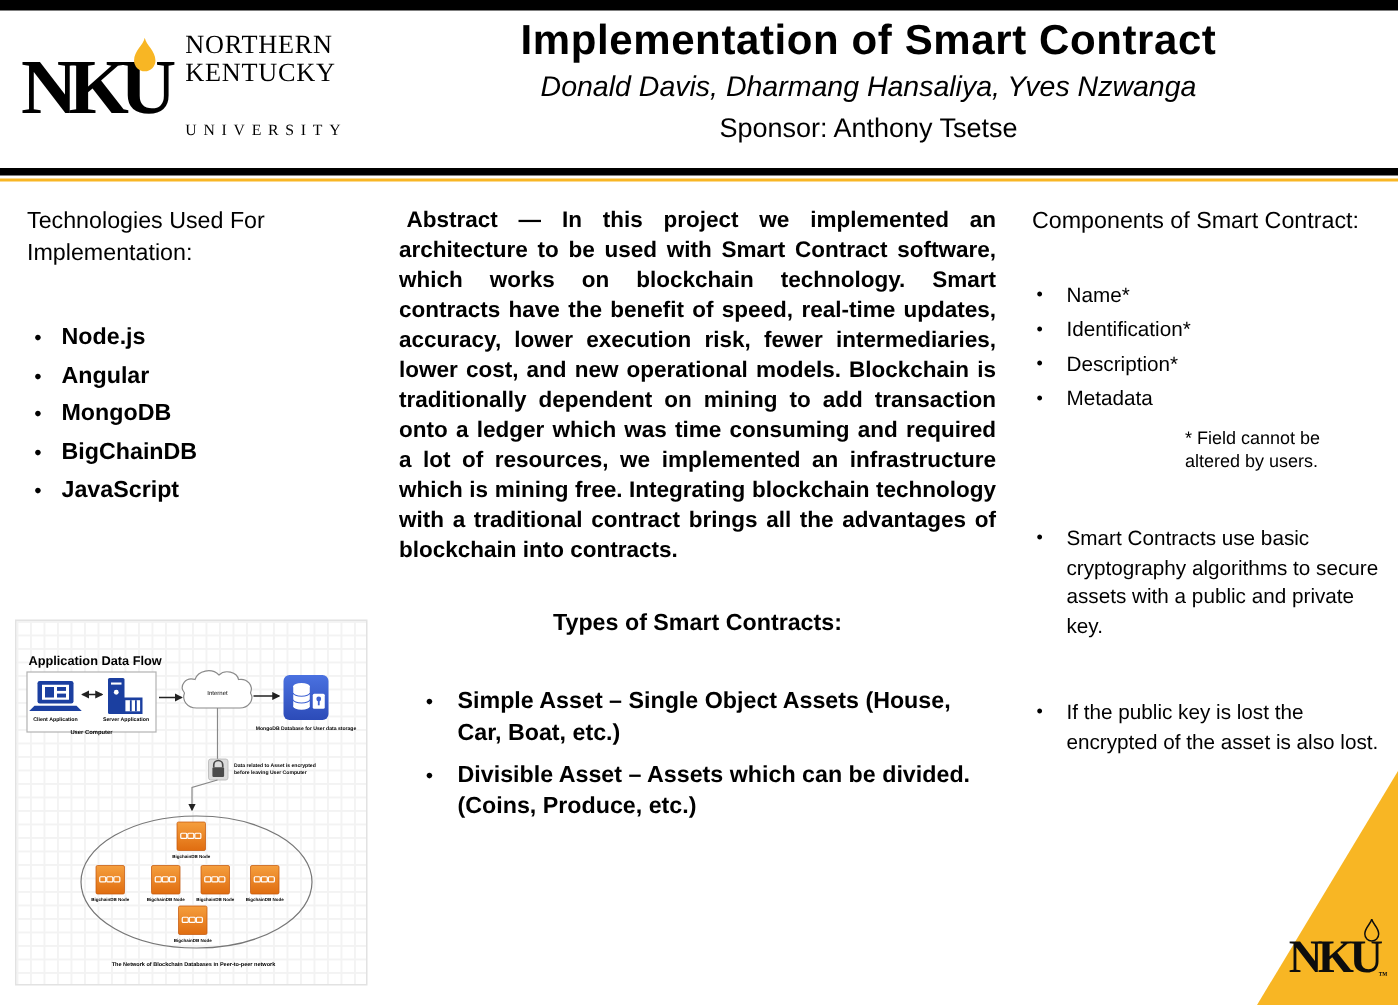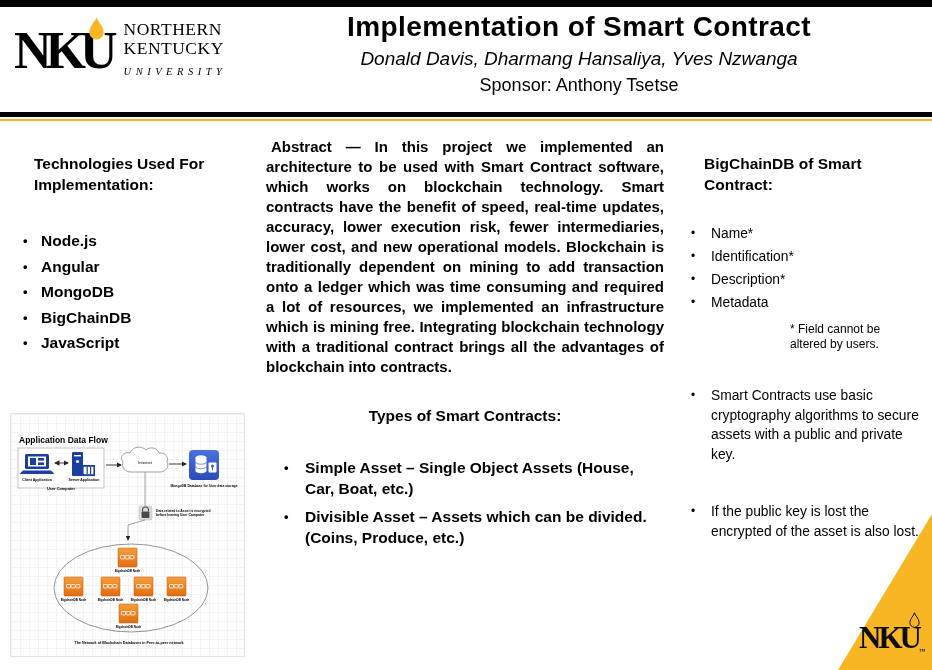--- a/index.html
+++ b/index.html
@@ -8,31 +8,31 @@
     background:#ffffff;font-family:"Liberation Sans",sans-serif;color:#000;
   }
   
   .topbar{position:absolute;top:0;left:0;width:932px;height:7px;background:#000;}
   .logo{position:absolute;left:14px;top:20px;display:flex;align-items:center;gap:12px;}
   .nku-mark{position:relative;font-family:"Liberation Serif",serif;font-weight:bold;
     font-size:52px;letter-spacing:-6px;line-height:52px;}
   .nku-flame{position:absolute;left:74px;top:-9px;width:17px;height:26px;}
   .logo-text{font-family:"Liberation Serif",serif;line-height:19px;}
   .logo-line{font-size:17.5px;letter-spacing:0.5px;}
-  .logo-univ{font-size:10.5px;letter-spacing:4.5px;margin-top:4px;font-style:italic;}
+  .logo-univ{font-size:10.5px;letter-spacing:4.5px;margin-top:20px;}
   .title-block{position:absolute;left:228px;right:2px;top:11px;text-align:center;}
   .poster-title{font-size:28px;font-weight:bold;letter-spacing:0.4px;line-height:32px;}
   .poster-authors{font-size:19px;font-style:italic;margin-top:5px;}
   .poster-sponsor{font-size:18px;margin-top:5px;}
   .divider-black{position:absolute;top:112px;left:0;width:932px;height:5px;background:#000;}
   .divider-gold{position:absolute;top:119px;left:0;width:932px;height:2px;background:#F8B624;}
 
   
   .col-left{position:absolute;left:18px;top:137px;width:228px;}
-  .col-h{font-size:15.5px;font-weight:bold;line-height:21px;margin:16px;}
+  .col-h{font-size:15.5px;font-weight:normal;line-height:21px;margin:0;}
   .tech-list{list-style:none;margin:33px 0 11px 4px;padding:0;}
   .tech-list li{font-size:15.5px;font-weight:bold;line-height:25.5px;padding-left:19px;position:relative;}
   .tech-list li::before{content:"\2022";position:absolute;left:1px;font-size:13px;}
 
   
   .diagram{position:absolute;left:10px;top:413px;width:233px;height:242px;
     border:1px solid #e2e2e2;background:
       linear-gradient(#f3f3f3 1px,transparent 1px),
       linear-gradient(90deg,#f3f3f3 1px,transparent 1px);
     background-size:9px 9px;}
@@ -245,21 +245,21 @@
 <div class="col-mid">
   <p class="abstract">Abstract —  In this project we implemented an architecture to be used with Smart Contract software, which works on blockchain technology. Smart contracts have the benefit of speed, real-time updates, accuracy, lower execution risk, fewer intermediaries, lower cost, and new operational models. Blockchain is traditionally dependent on mining to add transaction onto a ledger which was time consuming and required a lot of resources, we implemented an infrastructure which is mining free. Integrating blockchain technology with a traditional contract brings all the advantages of blockchain into contracts.</p>
   <div class="types-heading">Types of Smart Contracts:</div>
   <ul class="types-list">
     <li>Simple Asset – Single Object Assets (House, Car, Boat, etc.)</li>
     <li>Divisible Asset – Assets which can be divided. (Coins, Produce, etc.)</li>
   </ul>
 </div>
 
 <div class="col-right">
-  <h2 class="col-h">BigChainDB of Smart Contract:</h2>
+  <h2 class="col-h">Components of Smart Contract:</h2>
   <ul class="comp-list">
     <li>Name*</li>
     <li>Identification*</li>
     <li>Description*</li>
     <li>Metadata</li>
   </ul>
   <div class="field-note">* Field cannot be altered by users.</div>
   <ul class="points-list">
     <li>Smart Contracts use basic cryptography algorithms to secure assets with a public and private key.</li>
     <li>If the public key is lost the encrypted of the asset is also lost.</li>

